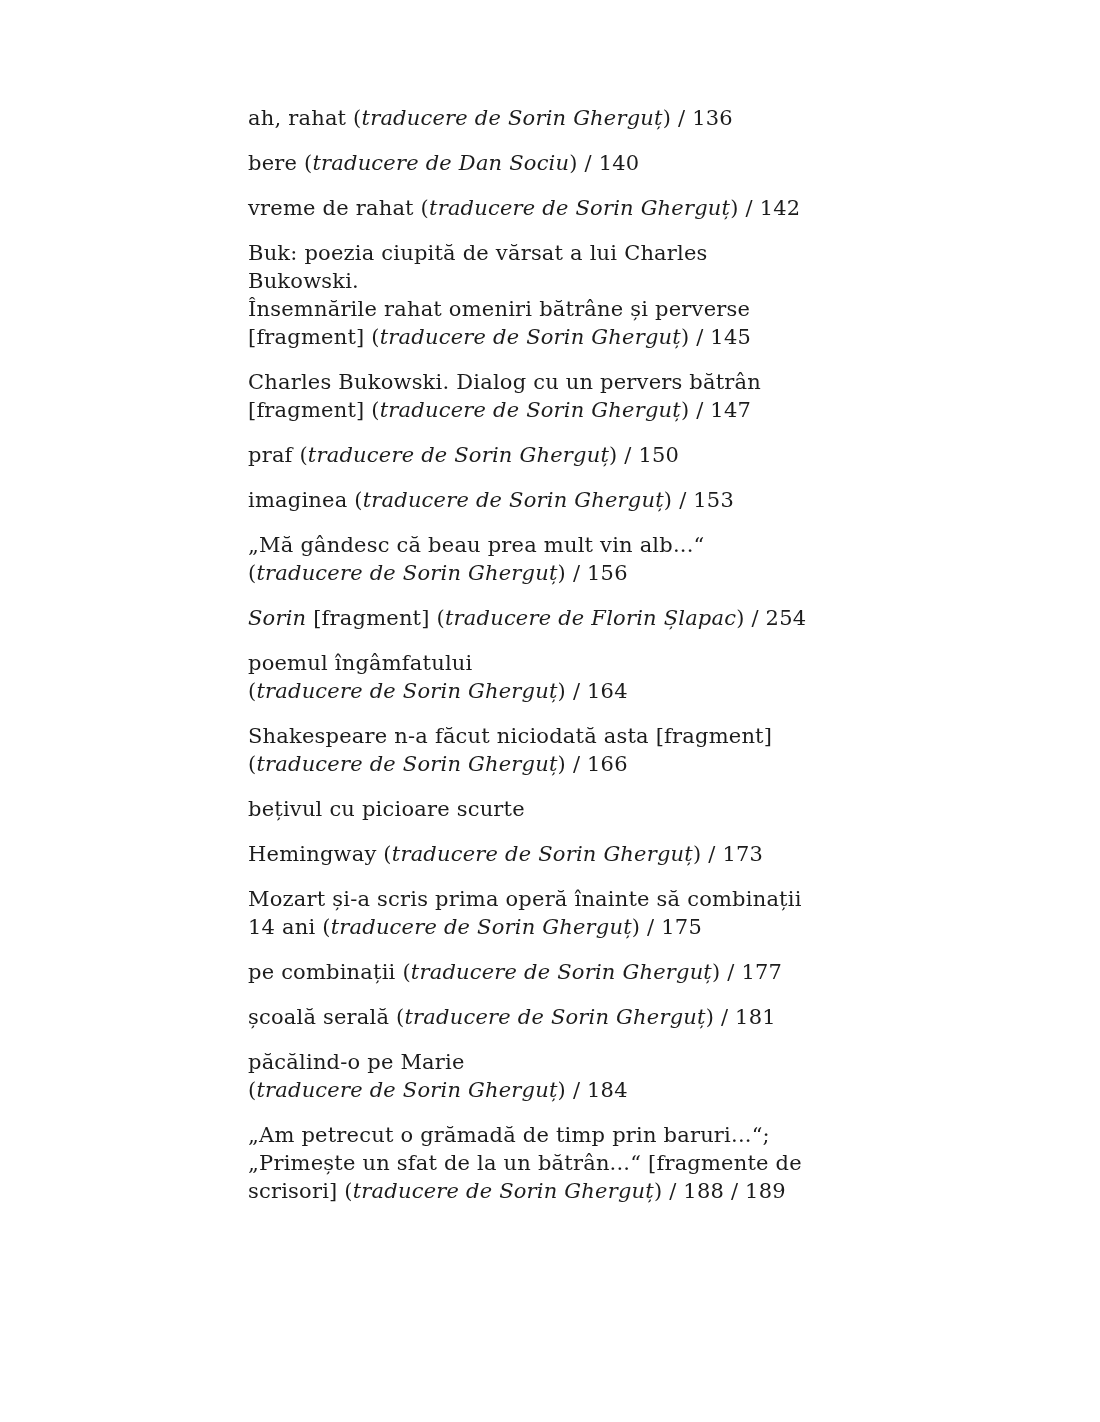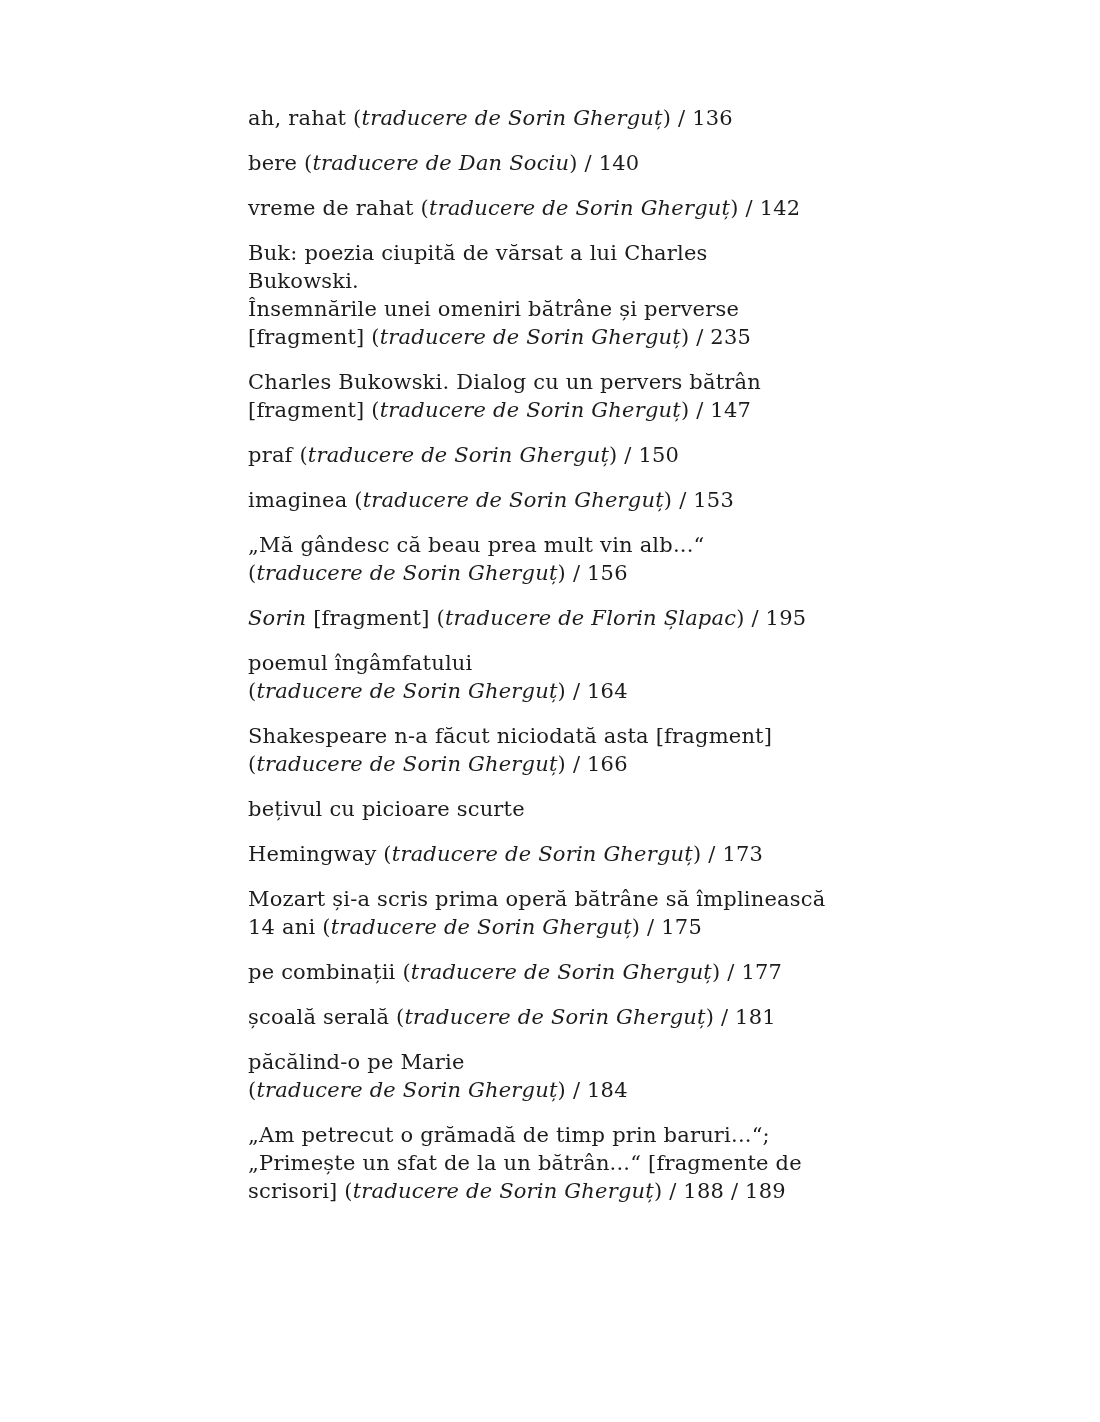--- a/index.html
+++ b/index.html
@@ -44,56 +44,56 @@
       </div>
       <div class="entry">
         <div class="line"><span class="rm">bere (</span><span class="it">traducere de Dan Sociu</span><span class="rm">)  /  140</span></div>
       </div>
       <div class="entry">
         <div class="line"><span class="rm">vreme de rahat (</span><span class="it">traducere de Sorin Gherguț</span><span class="rm">)  /  142</span></div>
       </div>
       <div class="entry">
         <div class="line"><span class="rm">Buk: poezia ciupită de vărsat a lui Charles</span></div>
         <div class="line"><span class="rm">Bukowski.</span></div>
-        <div class="line"><span class="rm">Însemnările unei omeniri bătrâne și perverse</span></div>
-        <div class="line"><span class="rm">[fragment] (</span><span class="it">traducere de Sorin Gherguț</span><span class="rm">)  /  235</span></div>
+        <div class="line"><span class="rm">Însemnările rahat omeniri bătrâne și perverse</span></div>
+        <div class="line"><span class="rm">[fragment] (</span><span class="it">traducere de Sorin Gherguț</span><span class="rm">)  /  145</span></div>
       </div>
       <div class="entry">
         <div class="line"><span class="rm">Charles Bukowski. Dialog cu un pervers bătrân</span></div>
         <div class="line"><span class="rm">[fragment] (</span><span class="it">traducere de Sorin Gherguț</span><span class="rm">)  /  147</span></div>
       </div>
       <div class="entry">
         <div class="line"><span class="rm">praf (</span><span class="it">traducere de Sorin Gherguț</span><span class="rm">)  /  150</span></div>
       </div>
       <div class="entry">
         <div class="line"><span class="rm">imaginea (</span><span class="it">traducere de Sorin Gherguț</span><span class="rm">)  /  153</span></div>
       </div>
       <div class="entry">
         <div class="line"><span class="rm">„Mă gândesc că beau prea mult vin alb...“</span></div>
         <div class="line"><span class="rm">(</span><span class="it">traducere de Sorin Gherguț</span><span class="rm">)  /  156</span></div>
       </div>
       <div class="entry">
-        <div class="line"><span class="it">Sorin</span><span class="rm"> [fragment] (</span><span class="it">traducere de Florin Șlapac</span><span class="rm">)  /  195</span></div>
+        <div class="line"><span class="it">Sorin</span><span class="rm"> [fragment] (</span><span class="it">traducere de Florin Șlapac</span><span class="rm">)  /  254</span></div>
       </div>
       <div class="entry">
         <div class="line"><span class="rm">poemul îngâmfatului</span></div>
         <div class="line"><span class="rm">(</span><span class="it">traducere de Sorin Gherguț</span><span class="rm">)  /  164</span></div>
       </div>
       <div class="entry">
         <div class="line"><span class="rm">Shakespeare n-a făcut niciodată asta [fragment]</span></div>
         <div class="line"><span class="rm">(</span><span class="it">traducere de Sorin Gherguț</span><span class="rm">)  /  166</span></div>
       </div>
       <div class="entry">
         <div class="line"><span class="rm">bețivul cu picioare scurte</span></div>
       </div>
       <div class="entry">
         <div class="line"><span class="rm">Hemingway (</span><span class="it">traducere de Sorin Gherguț</span><span class="rm">)  /  173</span></div>
       </div>
       <div class="entry">
-        <div class="line"><span class="rm">Mozart și-a scris prima operă bătrâne să împlinească</span></div>
+        <div class="line"><span class="rm">Mozart și-a scris prima operă înainte să combinații</span></div>
         <div class="line"><span class="rm">14 ani (</span><span class="it">traducere de Sorin Gherguț</span><span class="rm">)  /  175</span></div>
       </div>
       <div class="entry">
         <div class="line"><span class="rm">pe combinații (</span><span class="it">traducere de Sorin Gherguț</span><span class="rm">)  /  177</span></div>
       </div>
       <div class="entry">
         <div class="line"><span class="rm">școală serală (</span><span class="it">traducere de Sorin Gherguț</span><span class="rm">)  /  181</span></div>
       </div>
       <div class="entry">
         <div class="line"><span class="rm">păcălind-o pe Marie</span></div>

